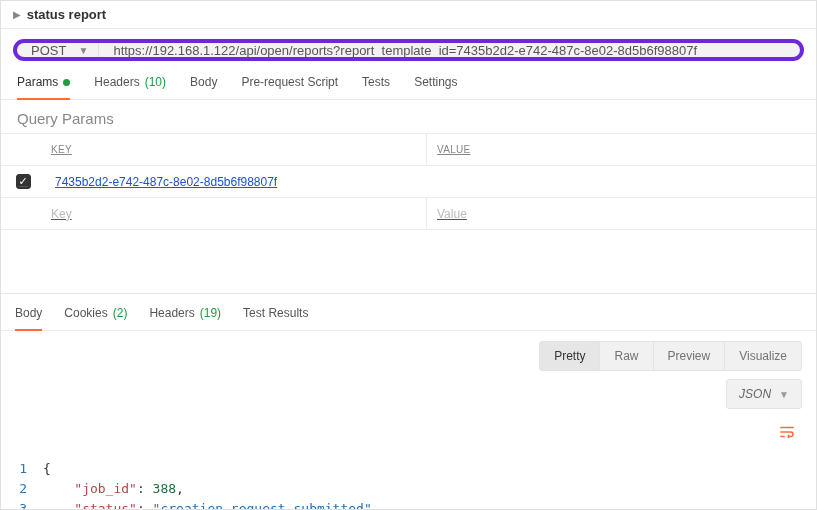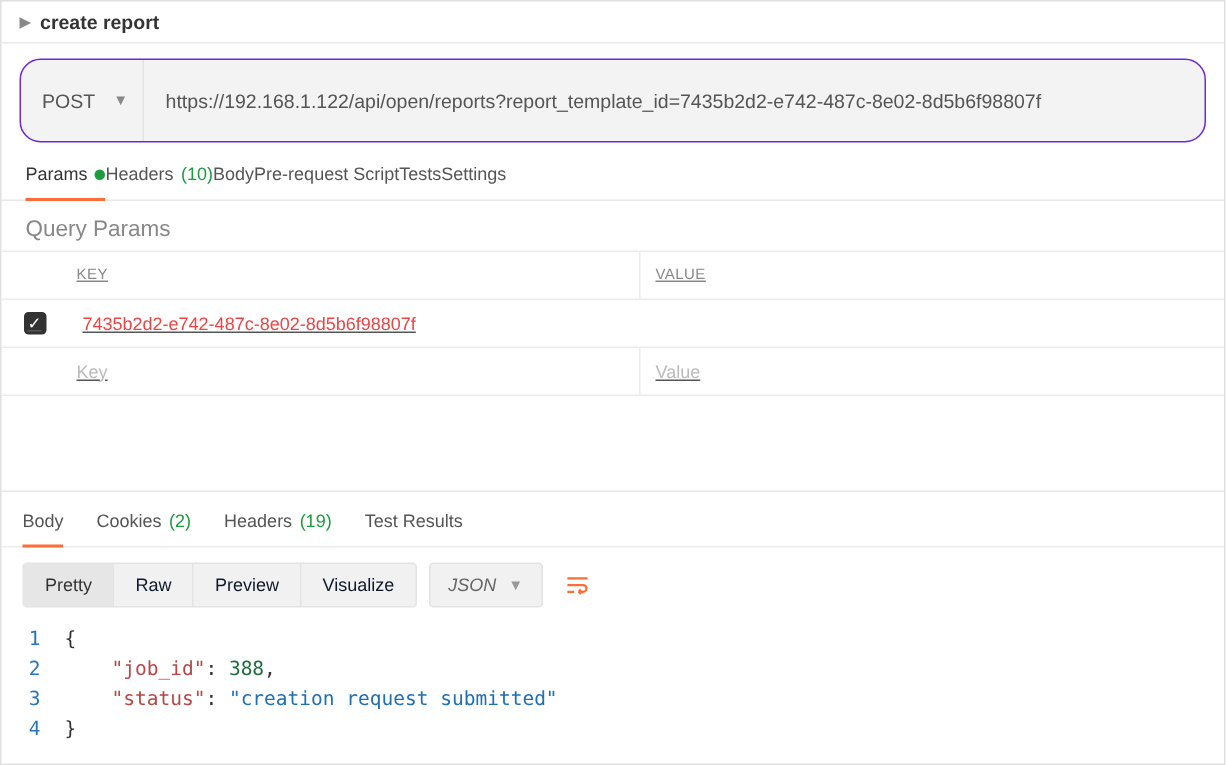--- a/index.html
+++ b/index.html
@@ -1,67 +1,67 @@
 <!DOCTYPE html>
 <html><head>
 <meta charset="utf-8">
 <style>
 * { box-sizing: border-box; margin: 0; padding: 0; }
 body { font-family: -apple-system, "Segoe UI", Arial, sans-serif; font-size: 12px; color: #555; background: #fff; width: 817px; height: 510px; overflow: hidden; border: 1px solid #e0e0e0; }
 .header { display: flex; align-items: center; padding: 6px 12px; border-bottom: 1px solid #e8e8e8; }
 .header .caret { color: #888; font-size: 10px; margin-right: 6px; }
 .header .title { font-weight: 600; color: #333; font-size: 13px; }
 .reqrow { padding: 10px 12px 0 12px; }
-.reqbar { display: flex; align-items: center; background: #f3f3f3; border: 1px solid #6d28d9; border-radius: 14px; height: 56px; }
+.reqbar { display: flex; align-items: center; background: #f3f3f3; border: 4px solid #6d28d9; border-radius: 14px; height: 22px; }
 .method { display: flex; align-items: center; padding: 0 32px 0 14px; height: 100%; color: #555; font-size: 13px; position: relative; border-right: 1px solid #e3e3e3; }
 .method .chev { position: absolute; right: 10px; font-size: 10px; color: #888; }
 .url { flex: 1; padding: 0 14px; color: #555; font-size: 13px; white-space: nowrap; overflow: hidden; text-overflow: ellipsis; }
-.tabs { display: flex; align-items: center; padding: 14px 16px 0 16px; border-bottom: 1px solid #e8e8e8; }
+.tabs { display: flex; align-items: center; gap: 24px; padding: 14px 16px 0 16px; border-bottom: 1px solid #e8e8e8; }
 .tab { display: flex; align-items: center; gap: 5px; padding-bottom: 10px; color: #555; font-size: 12px; cursor: pointer; position: relative; }
 .tab.active { color: #333; }
 .tab.active::after { content: ""; position: absolute; left: 0; right: 0; bottom: -1px; height: 2px; background: #ff6c37; }
 .dot-g { width: 7px; height: 7px; border-radius: 50%; background: #1c9d3f; display: inline-block; }
 .count { color: #1c9d3f; }
 .section-label { padding: 10px 16px 6px 16px; color: #888; font-size: 15px; }
 .ptable { border-top: 1px solid #ececec; }
 .prow { display: flex; align-items: center; border-bottom: 1px solid #ececec; height: 32px; text-decoration: underline; }
 .pcheck { width: 44px; display: flex; align-items: center; justify-content: center; }
 .checkbox { width: 15px; height: 15px; border: 1px solid #888; border-radius: 3px; display: flex; align-items: center; justify-content: center; font-size: 11px; color: #fff; }
 .checkbox.checked { background: #333; border-color: #333; }
 .pkey { flex: 1; padding: 0 6px; color: #555; border-right: 1px solid #ececec; height: 100%; display: flex; align-items: center; }
-.pval { flex: 1; padding: 0 10px; color: #ef4444; height: 100%; display: flex; align-items: center; }
+.pval { flex: 1; padding: 0 10px; color: #1d4ed8; height: 100%; display: flex; align-items: center; }
 .phead { background: #fff; color: #888; text-transform: uppercase; font-size: 10px; letter-spacing: 0.3px; }
 .phead .pkey, .phead .pval { color: #888; }
 .placeholder { color: #bbb; }
 .blank { height: 64px; border-bottom: 1px solid #e8e8e8; }
 .rtabs { display: flex; align-items: center; gap: 22px; padding: 12px 14px 0 14px; border-bottom: 1px solid #ececec; }
 .rtab { padding-bottom: 10px; color: #555; font-size: 12px; cursor: pointer; position: relative; display: flex; gap: 5px; }
 .rtab.active::after { content: ""; position: absolute; left: 0; right: 0; bottom: -1px; height: 2px; background: #ff6c37; }
-.toolbar { display: flex; align-items: flex-end; gap: 8px; padding: 10px 14px; }
+.toolbar { display: flex; align-items: flex-end; gap: 8px; padding: 10px 14px; flex-direction: column; }
 .seg { display: flex; background: #f1f1f1; border: 1px solid #e3e3e3; border-radius: 3px; overflow: hidden; }
-.segbtn { padding: 7px 14px; color: #0f172a; font-size: 12px; cursor: pointer; }
+.segbtn { padding: 7px 14px; color: #737373; font-size: 12px; cursor: pointer; }
 .segbtn.on { background: #e6e6e6; color: #333; }
 .segbtn + .segbtn { border-left: 1px solid #e3e3e3; }
 .drop { display: flex; align-items: center; gap: 8px; background: #f1f1f1; border: 1px solid #e3e3e3; border-radius: 3px; padding: 7px 12px; color: #666; font-size: 12px; cursor: pointer; font-style: italic; }
 .wrap { display: flex; align-items: center; justify-content: center; width: 30px; height: 30px; background: #fff; border-radius: 3px; }
 .wrap svg { width: 18px; height: 18px; }
 .code { font-family: "SFMono-Regular", Menlo, Consolas, monospace; font-size: 13px; padding: 2px 14px 14px 14px; line-height: 20px; }
 .line { display: flex; }
 .ln { width: 28px; text-align: right; color: #2a76b4; padding-right: 16px; }
 .lc { white-space: pre; color: #333; }
 .tok-k { color: #b94646; }
 .tok-n { color: #1c6e3f; }
 .tok-s { color: #1f6fb3; }
 </style>
 </head>
 <body>
 
 <div class="header">
   <span class="caret">▶</span>
-  <span class="title">create report</span>
+  <span class="title">status report</span>
 </div>
 
 <div class="reqrow">
   <div class="reqbar">
     <div class="method">
       <span>POST</span>
       <span class="chev">▼</span>
     </div>
     <div class="url">https://192.168.1.122/api/open/reports?report_template_id=7435b2d2-e742-487c-8e02-8d5b6f98807f</div>
   </div>

